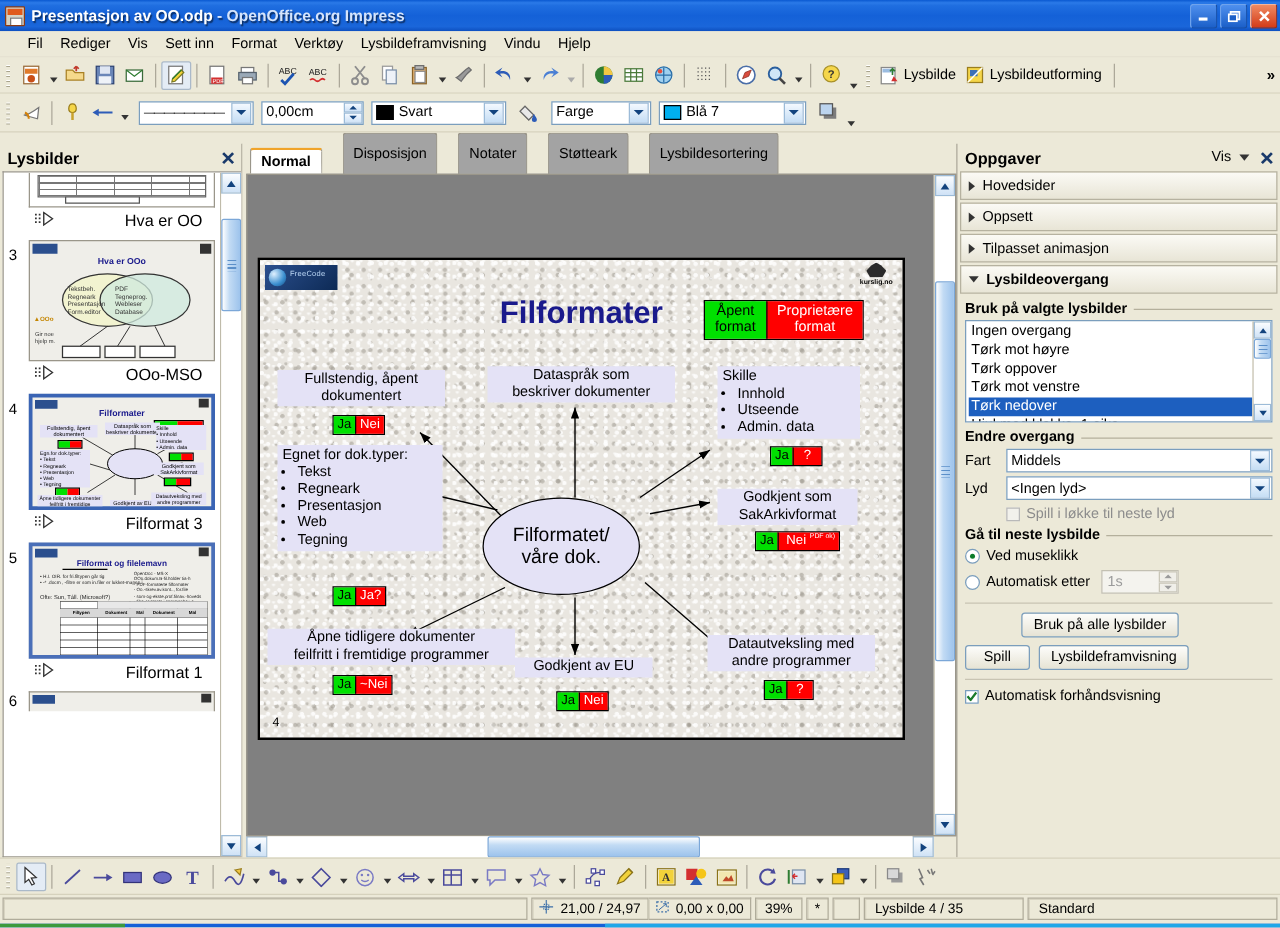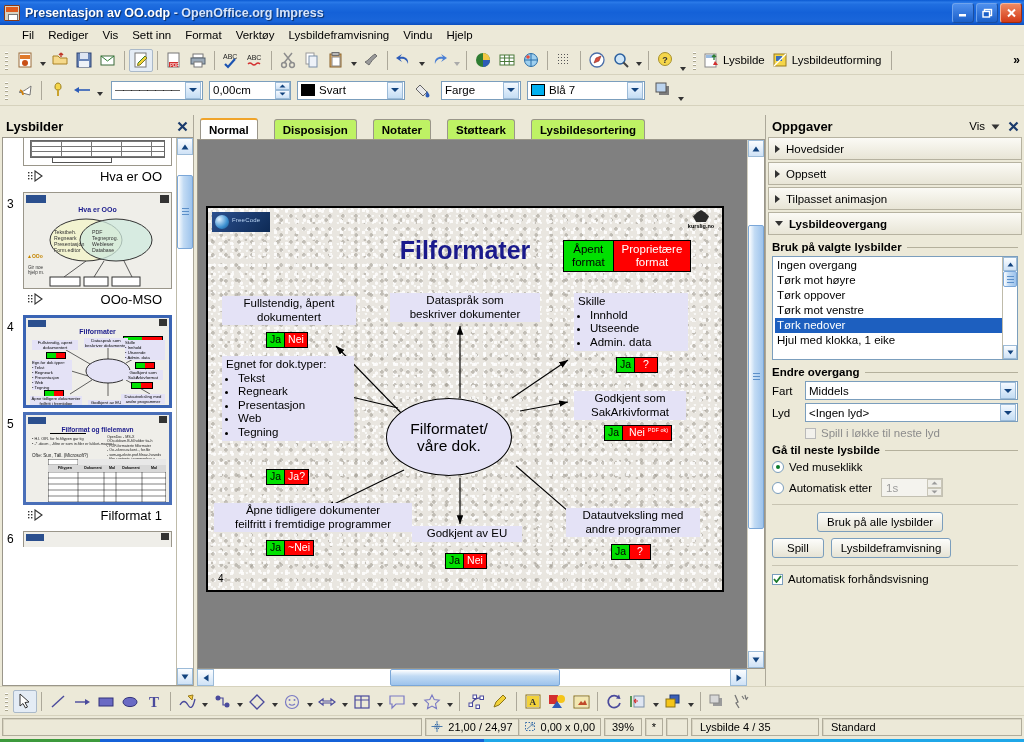--- a/index.html
+++ b/index.html
@@ -88,22 +88,22 @@
                display:flex;align-items:center;justify-content:center;}
   .vsb .sthumb .grp{width:7px;height:9px;background-image:repeating-linear-gradient(to bottom,#5b8fc9 0 1px,transparent 1px 3px);}
   .hsb{height:17px;background:#f1efe2;display:flex;}
   .hsb .sbtn{width:17px;background:linear-gradient(to bottom,#fbfdff,#cfe2f6);border:1px solid #9cbbd8;display:flex;align-items:center;justify-content:center;}
   .hsb .strack{flex:1;background:#fff;position:relative;}
   .hsb .sthumb{position:absolute;top:0;bottom:0;background:linear-gradient(to bottom,#ffffff,#c2dbf4 40%,#9dc3ec);border:1px solid #7ba7d8;border-radius:2px;}
 
   
   #center{flex:1;display:flex;flex-direction:column;min-width:0;background:#ece9d8;}
   #tabstrip{height:24px;display:flex;align-items:flex-end;padding-left:6px;gap:16px;}
-  .vtab{height:20px;background:#bef264;border:1px solid #9a968a;border-bottom:none;border-radius:3px 3px 0 0;
-        padding:0 8px;display:flex;align-items:center;font-size:11.5px;cursor:default;font-weight:bold;}
+  .vtab{height:33px;background:#a3a3a3;border:1px solid #9a968a;border-bottom:none;border-radius:3px 3px 0 0;
+        padding:0 8px;display:flex;align-items:center;font-size:11.5px;cursor:default;}
   .vtab.active{background:#fff;height:21px;font-weight:bold;border-top:2px solid #f0a42a;}
   #editarea{flex:1;display:flex;position:relative;background:#808080;border:1px solid #9a968a;margin:0 0 0 3px;min-height:0;}
   #canvaswrap{flex:1;position:relative;overflow:hidden;}
   #slide{
     position:absolute;left:8px;top:66px;width:518px;height:386px;border:2px solid #000;
     background:#e9e6e0;
     background-image:
       radial-gradient(circle at 13% 22%, rgba(255,255,255,.85) 0 1.5px, transparent 2px),
       radial-gradient(circle at 38% 61%, rgba(160,155,145,.55) 0 1.5px, transparent 2px),
       radial-gradient(circle at 72% 35%, rgba(255,255,255,.8) 0 1.5px, transparent 2px),
@@ -145,21 +145,21 @@
   #taskpane .ph .t{font-size:13px;font-weight:bold;flex:1;}
   #taskpane .ph .vis{font-size:11.5px;}
   .acc{height:23px;border:1px solid #b6b2a0;background:linear-gradient(to bottom,#fbfaf5,#e8e5d6);
        display:flex;align-items:center;gap:6px;padding-left:6px;margin:0 2px 2px;font-size:11.5px;cursor:default;}
   .acc.open{font-weight:bold;}
   .acc .tri{width:0;height:0;border-top:4px solid transparent;border-bottom:4px solid transparent;border-left:5px solid #333;}
   .acc.open .tri{border-left:4px solid transparent;border-right:4px solid transparent;border-top:5px solid #333;border-bottom:none;}
   .tp-body{flex:1;padding:1px 6px 0 6px;overflow:hidden;}
   .grphdr{display:flex;align-items:center;gap:5px;font-weight:bold;font-size:11.5px;margin:3px 0 3px;}
   .grphdr .ln{flex:1;height:1px;background:#b4b09c;}
-  .listbox{border:1px solid #7b9ebd;background:#fff;height:104px;display:flex;overflow:hidden;}
+  .listbox{border:1px solid #7b9ebd;background:#fff;height:82px;display:flex;overflow:hidden;}
   .listbox .items{flex:1;padding:1px 0 0 2px;font-size:11.5px;line-height:15px;overflow:hidden;}
   .listbox .items div{padding-left:2px;white-space:nowrap;}
   .listbox .items div.sel{background:#1d5fbf;color:#fff;}
   .fieldrow{display:flex;align-items:center;gap:5px;margin:3px 0;}
   .fieldrow .lbl{width:28px;font-size:11.5px;}
   .fieldrow .combo{flex:1;}
   .chk{width:11px;height:11px;border:1px solid #7b9ebd;background:#fff;display:inline-flex;align-items:center;justify-content:center;flex:0 0 auto;}
   .chk.dis{border-color:#b9b9b9;background:#f2f1ec;}
   .radio{width:12px;height:12px;border:1px solid #7b9ebd;border-radius:50%;background:#fff;display:inline-flex;align-items:center;justify-content:center;flex:0 0 auto;}
   .radio i{width:4px;height:4px;border-radius:50%;background:#0a7b2a;}
@@ -640,20 +640,35 @@
             <div style="position:absolute;left:70px;top:88px;display:flex;border:1px solid #000;">
                 <div style="width:8px;height:4px;background:#00e000;"></div>
                 <div style="width:8px;height:4px;background:#f00;"></div>
               </div>
             <div style="position:absolute;right:4px;top:76px;width:44px;background:#e4e2f6;font-size:4.2px;line-height:5px;text-align:center;">Datautveksling med andre programmer</div>
             <div style="position:absolute;right:18px;top:87px;display:flex;border:1px solid #000;">
                 <div style="width:8px;height:4px;background:#00e000;"></div>
                 <div style="width:8px;height:4px;background:#f00;"></div>
               </div>
           </div>
+          <div class="slide-cap">
+            <span>
+              <svg width="17" height="12">
+                  <path d="M8 1l7 5-7 5z" fill="none" stroke="#333" stroke-width="1.1"></path>
+                  <g fill="#333">
+                    <rect x="1" y="2" width="1.4" height="1.4"></rect>
+                    <rect x="4" y="2" width="1.4" height="1.4"></rect>
+                    <rect x="1" y="5" width="1.4" height="1.4"></rect>
+                    <rect x="4" y="5" width="1.4" height="1.4"></rect>
+                    <rect x="1" y="8" width="1.4" height="1.4"></rect>
+                    <rect x="4" y="8" width="1.4" height="1.4"></rect>
+                  </g>
+                </svg></span>
+            <span class="tlabel">Filformat 3</span>
+          </div>
         </div>
 
         <div class="slide-entry">
           <div class="slide-num">5</div>
           <div class="thumb active" style="height:93px;background:#efeee9;border-color:#4a6fb8;">
             <div style="position:absolute;left:2px;top:2px;width:18px;height:7px;background:#2b4f8e;"></div>
             <div style="position:absolute;right:2px;top:1px;width:8px;height:7px;background:#333;"></div>
             <div style="position:absolute;left:0;right:0;top:11px;text-align:center;font-size:6.6px;font-weight:bold;color:#1a1a8c;">Filformat og filelemavn</div>
             <div style="position:absolute;left:6px;top:22px;font-size:3.8px;line-height:4.6px;color:#222;">• H.I. OIR. for fri.filtypen går tig<br>• -* .docm , -filtre er som in.filer er lukket-mapen i</div>
             <div style="position:absolute;right:8px;top:20px;font-size:3.6px;line-height:4.4px;color:#222;text-align:left;">OpenDoc - MS-X<br>OOo.dokum.B-fil.holder tia-h<br>- PDF-formaterte filformater<br>- Oo.-skrev.av.kont.., for.file<br>- som-og-ekste.prof.filnav.-hoveds<br>- filre-contents i.sammenhav-s</div>

